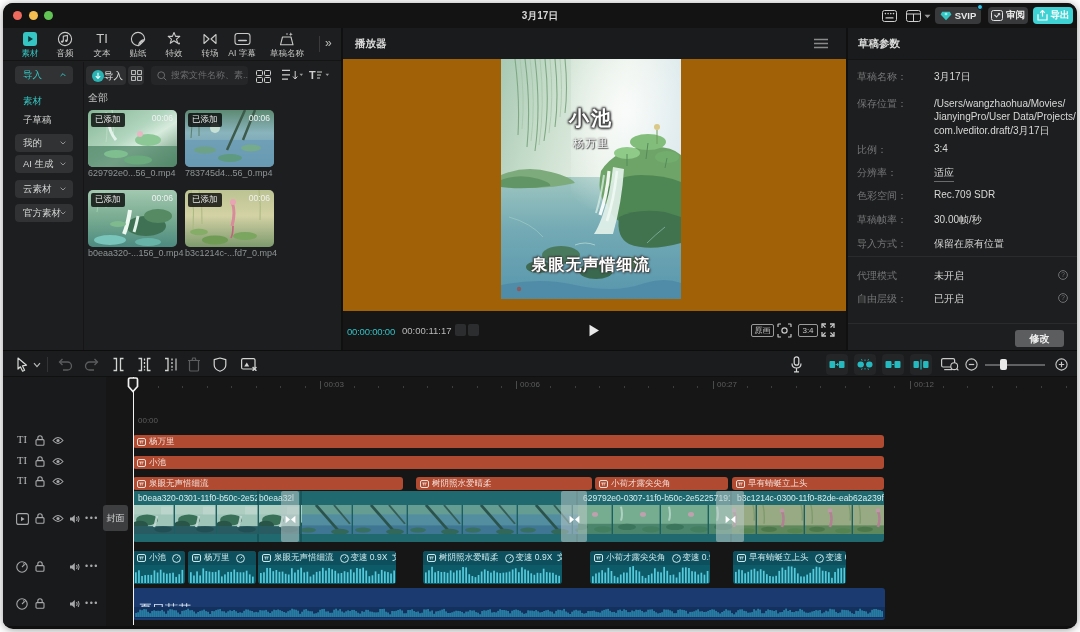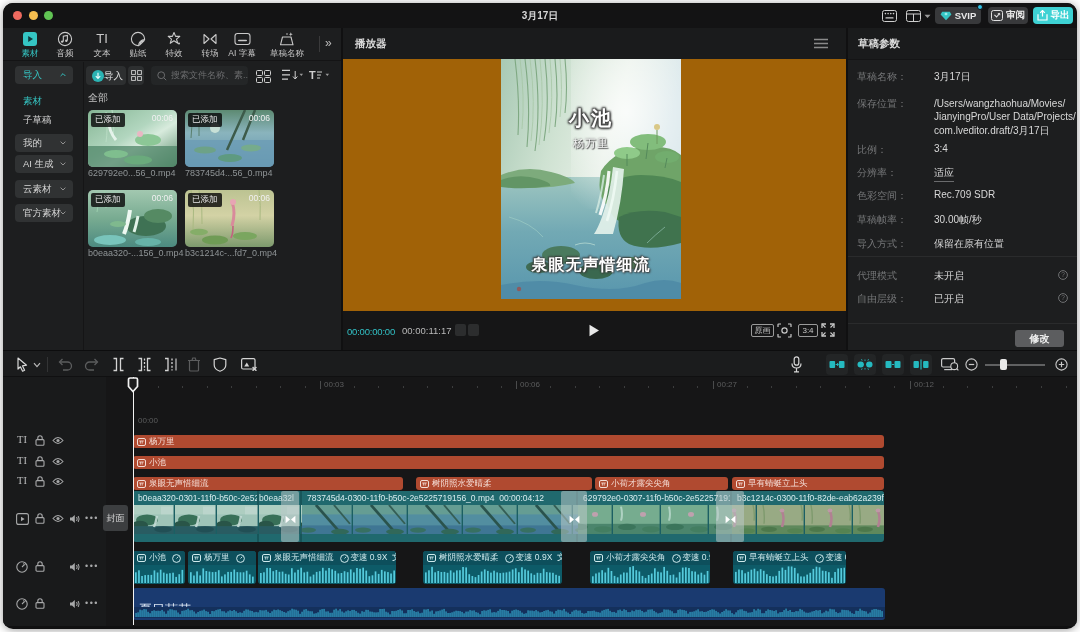--- a/index.html
+++ b/index.html
@@ -676,21 +676,20 @@
         </svg>小荷才露尖尖角</div>
 <div class="track-red" style="left:729px;top:127px;width:152px;"><svg style="margin:0 3px 0 4px;flex:none;" width="9" height="8" viewBox="0 0 9 8">
           <rect x="0.5" y="0.5" width="8" height="7" rx="1.5" fill="none" stroke="#f3ddd6"></rect>
           <path d="M2.2 3 h4.6 M3.4 3 v2.6 M5.2 3 v2.6" stroke="#f3ddd6" stroke-width="0.8" fill="none"></path>
         </svg>早有蜻蜓立上头</div>
 <div class="abs" style="left:130px;top:141px;width:751px;height:51px;border-radius:3px;overflow:hidden;background:#20696e;">
 <div class="abs" style="left:0px;top:0;width:124px;height:14px;background:#20696e;color:#d9eef0;font-size:8.5px;line-height:14px;white-space:nowrap;overflow:hidden;"><span style="margin-left:5px;">b0eaa320-0301-11f0-b50c-2e5225</span></div>
 <div class="abs" style="left:124px;top:0;width:2px;height:51px;background:#17565a;"></div>
 <div class="abs" style="left:126px;top:0;width:41px;height:14px;background:#20696e;color:#d9eef0;font-size:8.5px;line-height:14px;white-space:nowrap;overflow:hidden;"><span style="margin-left:0;">b0eaa32l</span></div>
 <div class="abs" style="left:167px;top:0;width:2px;height:51px;background:#17565a;"></div>
-<div class="abs" style="left:169px;top:0;width:274px;height:14px;background:#20696e;color:#d9eef0;font-size:8.5px;line-height:14px;white-space:nowrap;overflow:hidden;"><span style="margin-left:5px;">783745d4-0300-11f0-b50c-2e5225719156_0.mp4&nbsp;&nbsp;00:00:04:12</span></div>
 <div class="abs" style="left:443px;top:0;width:2px;height:51px;background:#17565a;"></div>
 <div class="abs" style="left:445px;top:0;width:152px;height:14px;background:#20696e;color:#d9eef0;font-size:8.5px;line-height:14px;white-space:nowrap;overflow:hidden;"><span style="margin-left:5px;">629792e0-0307-11f0-b50c-2e52257191</span></div>
 <div class="abs" style="left:597px;top:0;width:2px;height:51px;background:#17565a;"></div>
 <div class="abs" style="left:599px;top:0;width:152px;height:14px;background:#20696e;color:#d9eef0;font-size:8.5px;line-height:14px;white-space:nowrap;overflow:hidden;"><span style="margin-left:5px;">b3c1214c-0300-11f0-82de-eab62a239f</span></div>
 
 <svg class="abs" style="left:0;top:14px;" width="751" height="29" viewBox="0 0 751 37" preserveAspectRatio="none">
 <defs>
 <pattern id="pA" width="42" height="37" patternUnits="userSpaceOnUse">
   <rect width="42" height="37" fill="#bcd8c8"></rect>
   <rect x="0" y="0" width="42" height="12" fill="#cfe4d4"></rect>

